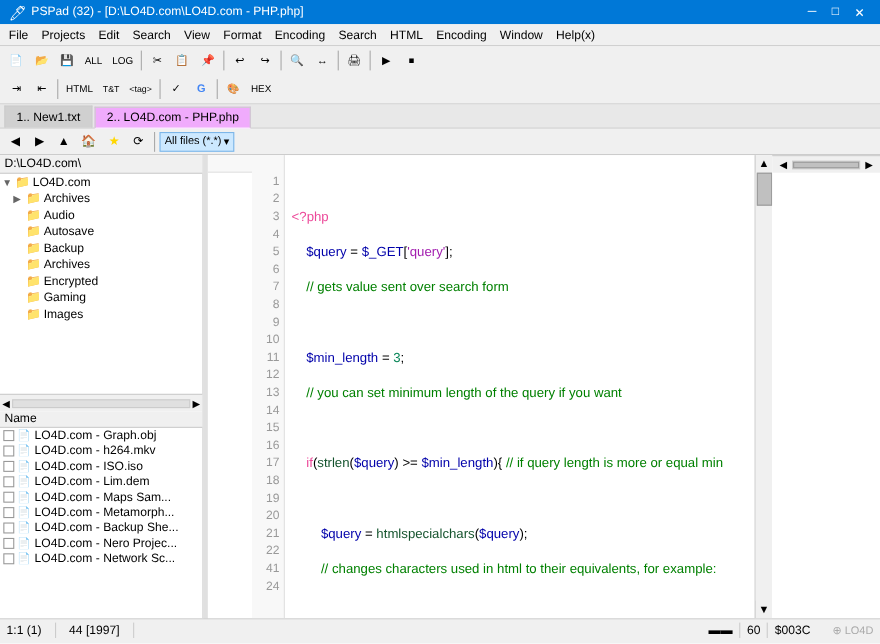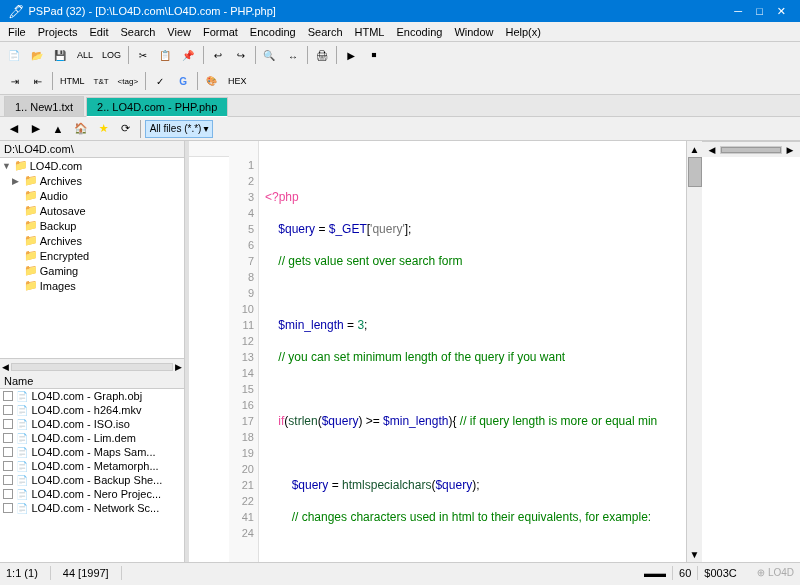--- a/index.html
+++ b/index.html
@@ -17,21 +17,21 @@
     
     
     .toolbar-container { background: #f0f0f0; border-bottom: 1px solid #ccc; }
     .toolbar { display: flex; align-items: center; padding: 2px 4px; gap: 1px; height: 26px; flex-wrap: wrap; }
     .toolbar-btn { background: #f0f0f0; border: 1px solid transparent; cursor: pointer; padding: 1px 3px; font-size: 10px; height: 22px; min-width: 22px; display: flex; align-items: center; justify-content: center; }
     .toolbar-sep { width: 1px; height: 18px; background: #aaa; margin: 0 2px; }
     
     
     .tabs-bar { background: #e8e8e8; display: flex; align-items: flex-end; padding: 0 4px; border-bottom: 1px solid #ccc; height: 22px; }
     .tab { padding: 2px 10px; background: #d0d0d0; border: 1px solid #ccc; border-bottom: none; cursor: pointer; font-size: 11px; margin-right: 2px; height: 20px; display: flex; align-items: center; }
-    .tab.active { background: #14b8a6; border-bottom: 1px solid white; margin-bottom: -1px; z-index: 1; }
+    .tab.active { background: #f0abfc; border-bottom: 1px solid white; margin-bottom: -1px; z-index: 1; }
     
     
     .below-tabs { display: flex; align-items: center; background: #f0f0f0; border-bottom: 1px solid #ccc; padding: 1px 4px; height: 24px; gap: 2px; }
     .icon-btn { background: #f0f0f0; border: 1px solid transparent; cursor: pointer; padding: 1px 3px; font-size: 11px; height: 20px; min-width: 20px; display: flex; align-items: center; justify-content: center; }
     .star-btn { color: #ffd700; }
     .filter-dropdown { background: #cce8ff; border: 1px solid #7db6e8; padding: 1px 4px; font-size: 10px; height: 18px; cursor: pointer; display: flex; align-items: center; gap: 2px; }
     
     
     .main-content { display: flex; height: calc(585px - 22px - 20px - 52px - 26px - 24px - 20px); }
     
@@ -53,21 +53,21 @@
     .ruler { background: #f8f8f8; border-bottom: 1px solid #e0e0e0; height: 16px; display: flex; align-items: center; padding-left: 40px; font-size: 10px; color: #888; position: relative; overflow: hidden; }
     .line-numbers { background: #f8f8f8; border-right: 1px solid #e0e0e0; padding: 0 4px; text-align: right; color: #999; font-size: 11px; min-width: 30px; user-select: none; }
     .line-numbers div { height: 16px; line-height: 16px; }
     .code-content { flex: 1; padding: 0 6px; overflow: auto; white-space: pre; font-size: 12px; line-height: 16px; }
     .code-line { height: 16px; line-height: 16px; }
     
     
     .kw { color: #ec4899; }
     .fn { color: #14532d; }
     .var { color: #0000aa; }
-    .str { color: #737373; margin-top: 44px; }
+    .str { color: #a21caf; margin-top: 44px; }
     .cmt { color: #008000; }
     .num { color: #098658; }
     
     
     .scrollbar-v { width: 16px; background: #f0f0f0; border-left: 1px solid #ccc; display: flex; flex-direction: column; align-items: center; }
     .scroll-arrow { height: 16px; width: 16px; display: flex; align-items: center; justify-content: center; cursor: pointer; font-size: 10px; }
     .scroll-track { flex: 1; width: 100%; background: #f0f0f0; }
     .scroll-thumb { width: 14px; height: 30px; background: #c0c0c0; margin: 0 auto; border: 1px solid #999; cursor: pointer; }
     
     

